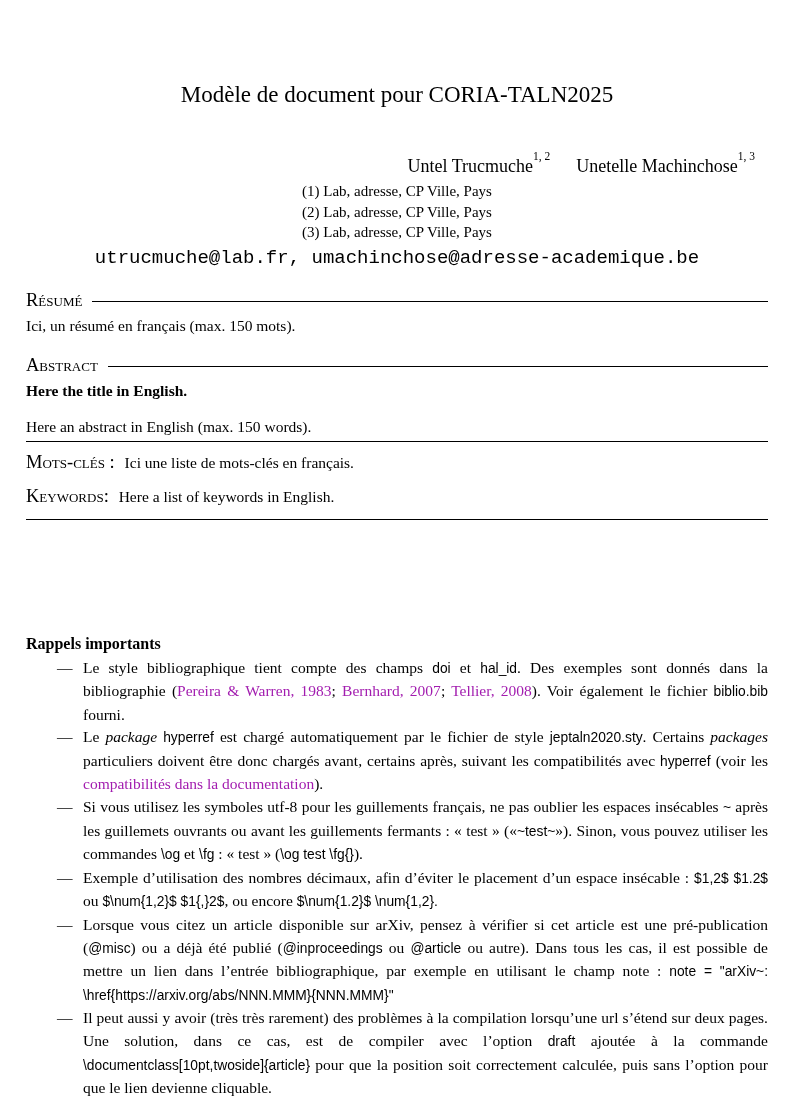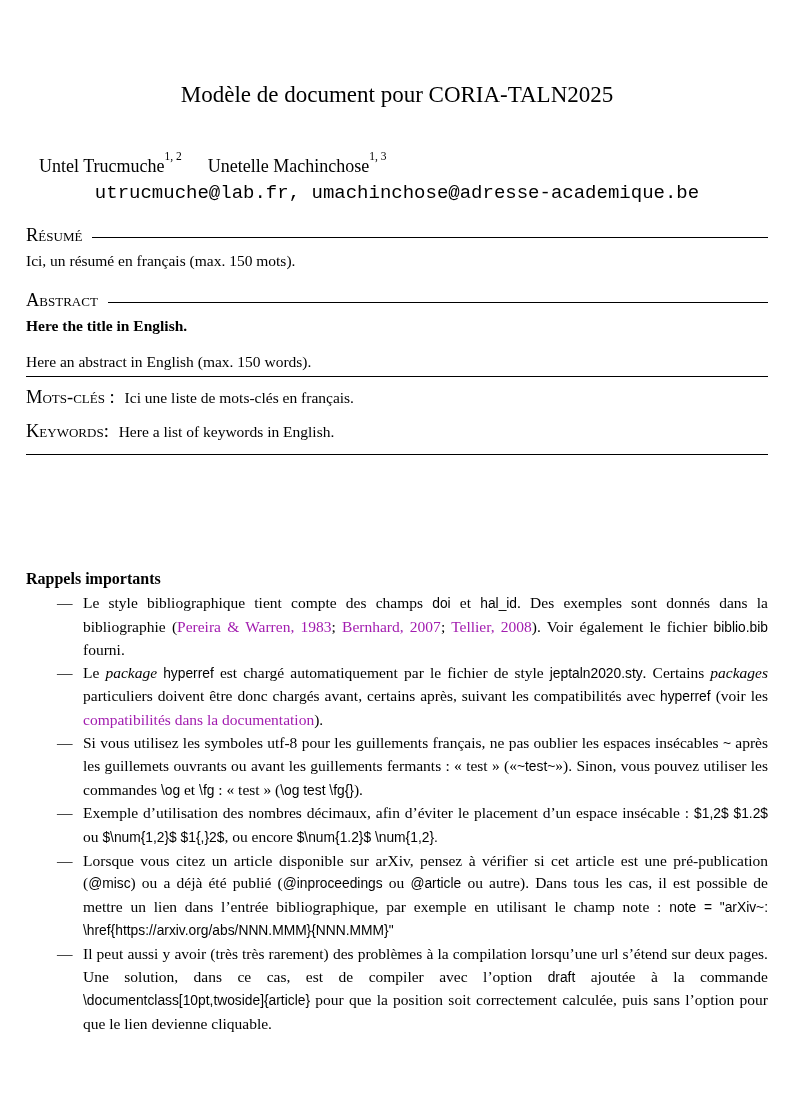--- a/index.html
+++ b/index.html
@@ -10,21 +10,21 @@
     font-size: 15.5px; line-height: 22px; color: #000;
     overflow: hidden;
   }
   .page { padding: 0 26px; width: 794px; }
 
   .title {
     margin-top: 80px; text-align: center;
     font-size: 23px; font-weight: normal; line-height: 30px;
   }
   .authors {
-    margin-top: 44px; text-align: left;
+    margin-top: 44px; text-align: right;
     font-size: 18px; line-height: 24px;
   }
   .author { display: inline-block; margin: 0 13px; }
   sup.affil-sup { font-size: 11.5px; position: relative; top: -0.45em; line-height: 0; }
   .affils { margin-top: 3px; text-align: center; font-size: 15px; line-height: 20.5px; }
   .email-line {
     margin-top: 6px; text-align: center;
     font-family: "Liberation Mono", "DejaVu Sans Mono", monospace;
     font-size: 19px; line-height: 19px;
   }
@@ -70,20 +70,25 @@
 <body>
 
 <div class="page">
 
   <div class="title">Modèle de document pour CORIA-TALN2025</div>
 
   <div class="authors">
     <span class="author"><span>Untel Trucmuche</span><sup class="affil-sup">1, 2</sup></span><span class="author"><span>Unetelle Machinchose</span><sup class="affil-sup">1, 3</sup></span>
   </div>
 
+  <div class="affils">
+    <div>(1) Lab, adresse, CP Ville, Pays</div>
+    <div>(2) Lab, adresse, CP Ville, Pays</div>
+    <div>(3) Lab, adresse, CP Ville, Pays</div>
+  </div>
 
   <div class="email-line">utrucmuche@lab.fr, umachinchose@adresse-academique.be</div>
 
   <div class="resume-block">
     <div class="sec-head">
       <span class="sec-label">Résumé</span>
       <span class="sec-rule"></span>
     </div>
     <div class="resume-text">Ici, un résumé en français (max. 150 mots).</div>
   </div>

